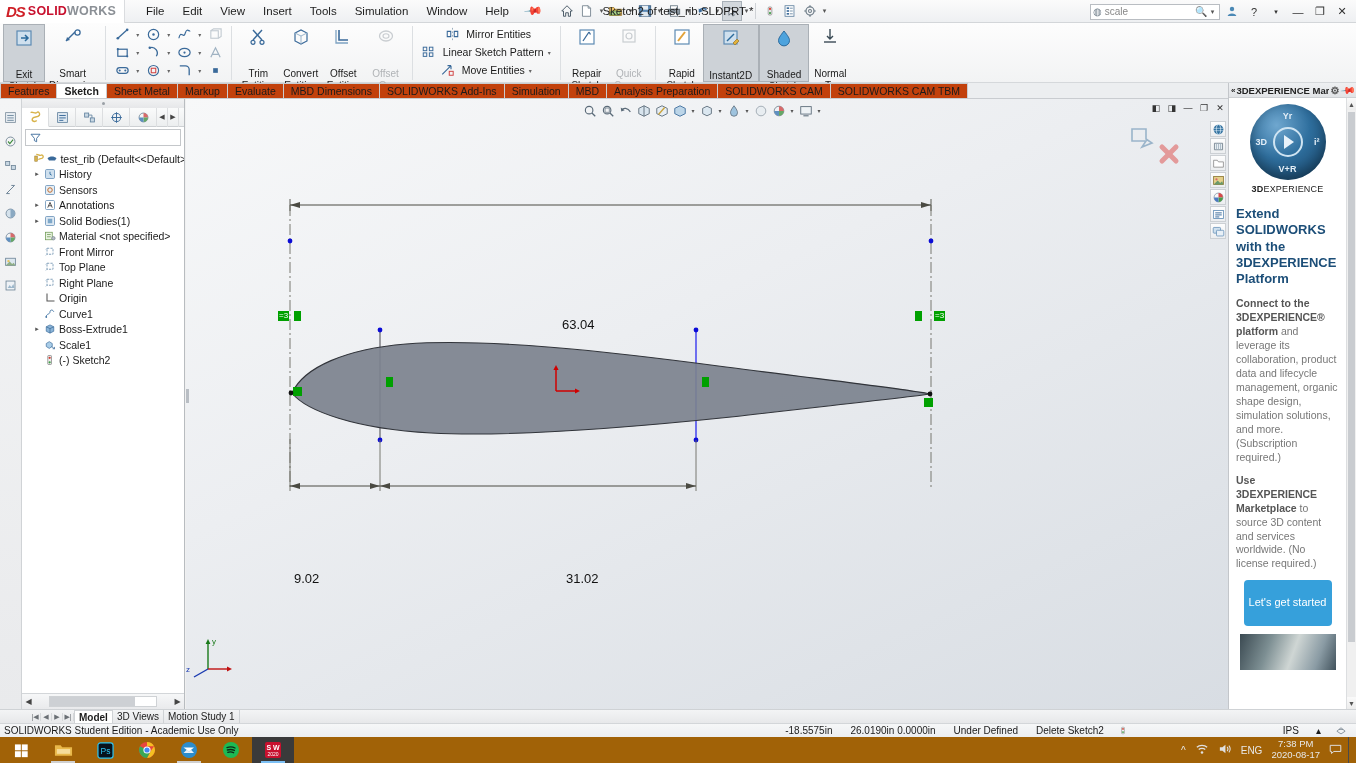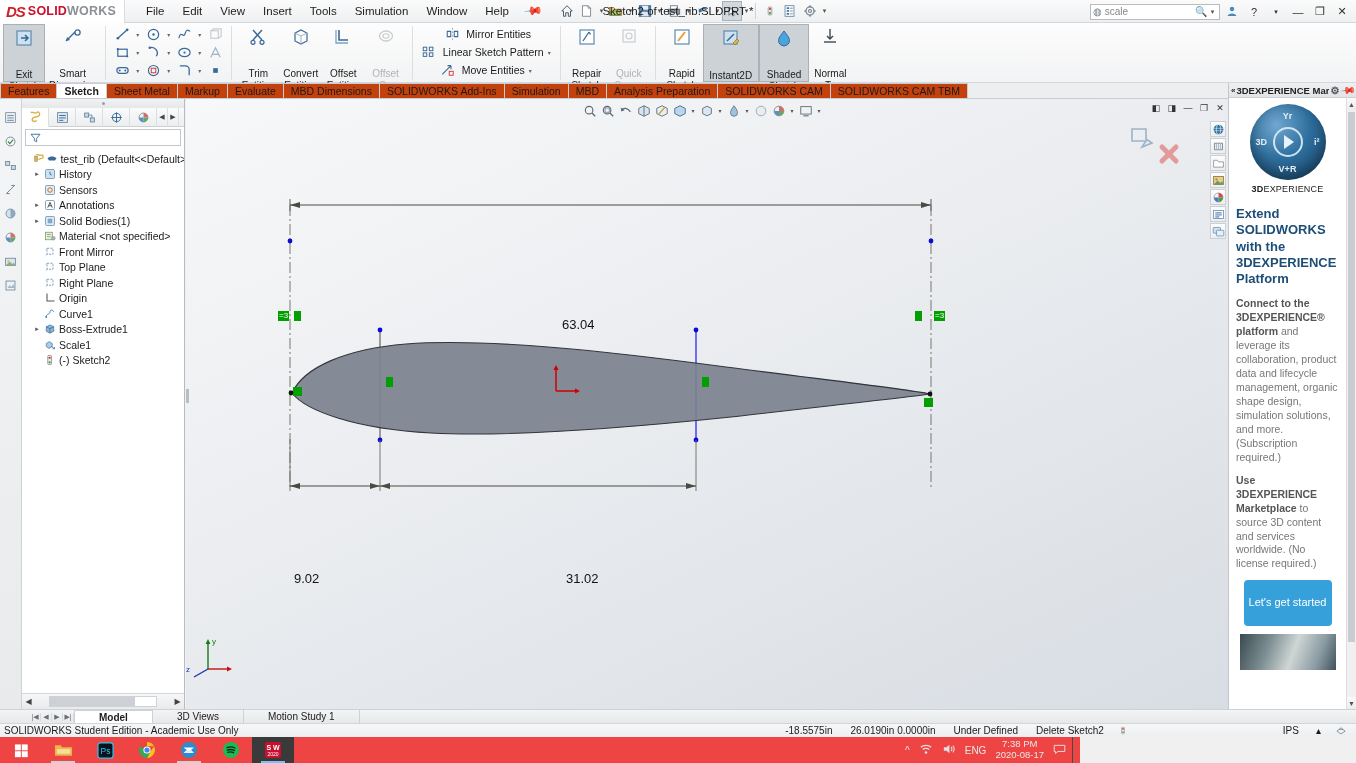--- a/index.html
+++ b/index.html
@@ -191,38 +191,38 @@
               background:linear-gradient(110deg,#3b4a52 0%,#7d8f93 30%,#cfd6d4 55%,#8a9ba4 80%,#41525c 100%); }
 
   
   .doctabs {
     position:absolute; left:0; top:709px; width:1356px; height:14px;
     background:linear-gradient(#f3f4f5,#e7e8ea); border-top:1px solid #cfd2d5;
     display:flex; align-items:center; font-size:10px;
   }
   .navarrows { display:flex; margin-left:30px; }
   .navarrows span { width:11px; text-align:center; font-size:7px; color:#6a6f74; border-right:1px solid #d6d8da;}
-  .dtab { padding:0 24px; height:13px; line-height:13px; border-right:1px solid #cfd2d5; color:#1b1b1b; }
+  .dtab { padding:0 4px; height:13px; line-height:13px; border-right:1px solid #cfd2d5; color:#1b1b1b; }
   .dtab.active { background:#fff; font-weight:bold; border:1px solid #cfd2d5; border-bottom:none; height:14px; line-height:13px;}
 
   
   .statusbar {
     position:absolute; left:0; top:723px; width:1356px; height:14px;
     background:linear-gradient(#f6f7f8,#eceef0); border-top:1px solid #d3d6d9;
     display:flex; align-items:center; font-size:10px; color:#1b1b1b;
   }
   .sb-left { padding-left:4px; }
   .sb-right { margin-left:auto; display:flex; align-items:center; gap:0; }
   .sb-cell { padding:0 9px; }
   .sb-icn { padding:0 6px; display:flex; align-items:center; }
 
   
   .taskbar {
-    position:absolute; left:0; top:737px; width:1080px; height:26px;
-    background:#ef4444; display:flex; align-items:center;
+    position:absolute; left:0; top:737px; width:1356px; height:26px;
+    background:#a16207; display:flex; align-items:center;
   }
   .tb-item { width:42px; height:26px; display:flex; align-items:center; justify-content:center; position:relative; }
   .tb-item.act { background:#3a3a3a; }
   .tb-item .uline { position:absolute; bottom:0; left:9px; right:9px; height:2px; background:#7cc0f5; }
   .tray { margin-left:auto; display:flex; align-items:center; color:#e8e8e8; font-size:10px; gap:9px; padding-right:6px;}
   .clock { text-align:center; line-height:1.15; font-size:9.5px; }
   .tb-showdesk { width:8px; height:26px; border-left:1px solid #4a4a4a; }
 </style>
 </head>
 <body>

